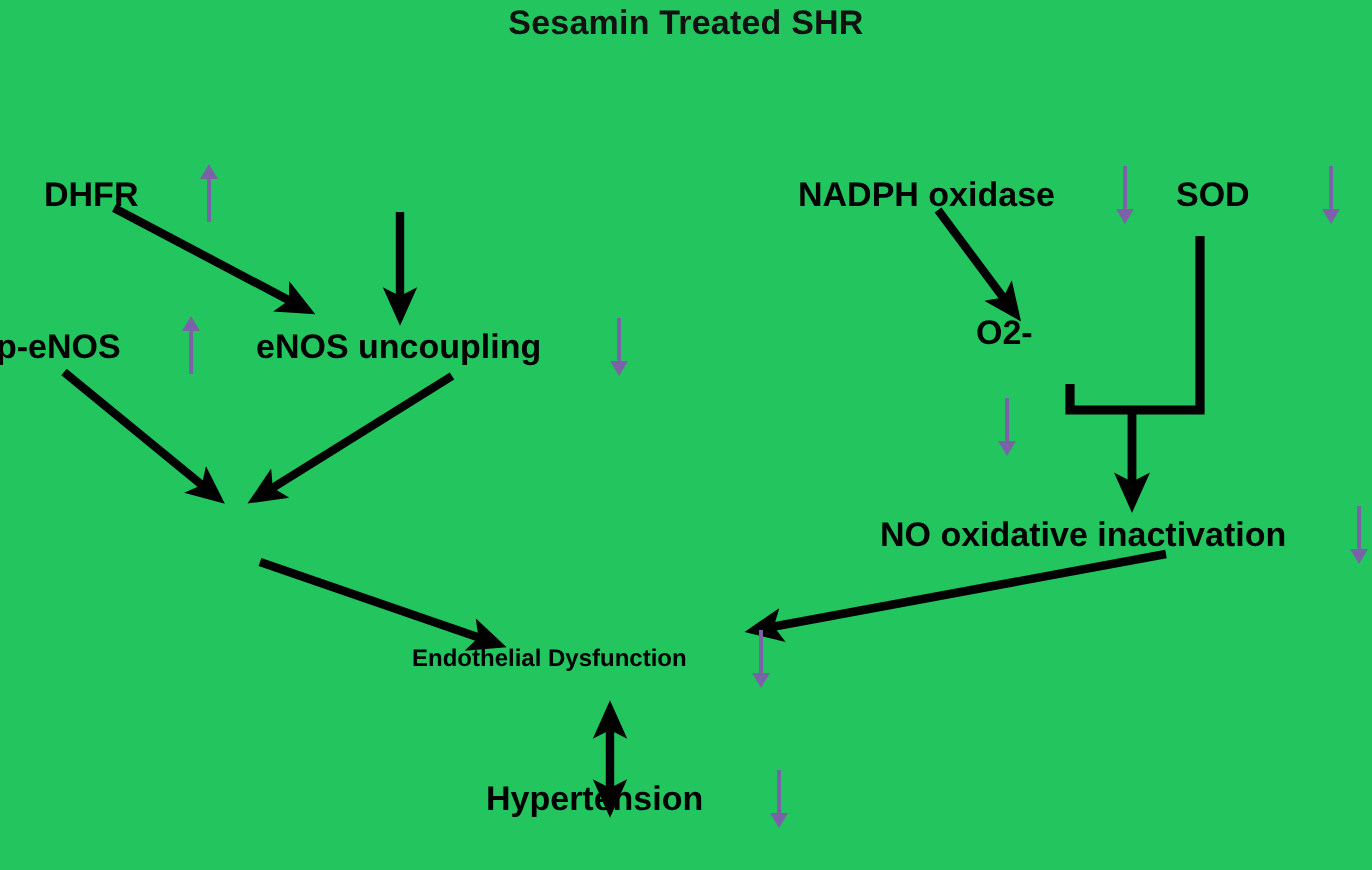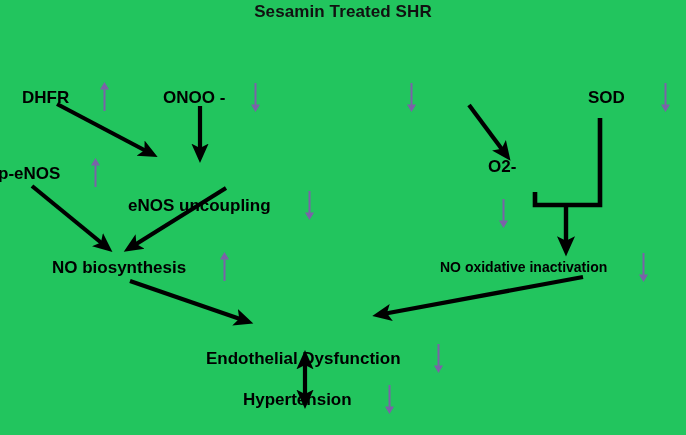--- a/index.html
+++ b/index.html
@@ -106,31 +106,23 @@
   <div class="node" style="left:22px; top:82px; font-size:17px;">
     <span class="node-label">DHFR</span>
     <span class="trend">
       <svg width="11" height="30" viewBox="0 0 11 30">
         <line x1="5.5" y1="29" x2="5.5" y2="5" stroke="#7B62A8" stroke-width="2"></line>
         <path d="M5.5,0 L10,7.5 L1,7.5 Z" fill="#7B62A8"></path>
       </svg>
     </span>
   </div>
 
-  <div class="node" style="left:163px; top:82px; font-size:17px;">
-    <span class="node-label">ONOO -</span>
-    <span class="trend" style="margin-left:2px;">
-      <svg width="11" height="30" viewBox="0 0 11 30">
-        <line x1="5.5" y1="1" x2="5.5" y2="25" stroke="#7B62A8" stroke-width="2"></line>
-        <path d="M5.5,30 L10,22.5 L1,22.5 Z" fill="#7B62A8"></path>
-      </svg>
-    </span>
-  </div>
 
   <div class="node" style="left:399px; top:82px; font-size:17px;">
+    <span class="node-label">NADPH oxidase</span>
     <span class="trend">
       <svg width="11" height="30" viewBox="0 0 11 30">
         <line x1="5.5" y1="1" x2="5.5" y2="25" stroke="#7B62A8" stroke-width="2"></line>
         <path d="M5.5,30 L10,22.5 L1,22.5 Z" fill="#7B62A8"></path>
       </svg>
     </span>
   </div>
 
   <div class="node" style="left:588px; top:82px; font-size:17px;text-align:center;">
     <span class="node-label">SOD</span>
@@ -145,61 +137,52 @@
   <div class="node" style="left:-2px; top:158px; font-size:17px;">
     <span class="node-label">p-eNOS</span>
     <span class="trend">
       <svg width="11" height="30" viewBox="0 0 11 30">
         <line x1="5.5" y1="29" x2="5.5" y2="5" stroke="#7B62A8" stroke-width="2"></line>
         <path d="M5.5,0 L10,7.5 L1,7.5 Z" fill="#7B62A8"></path>
       </svg>
     </span>
   </div>
 
-  <div class="node" style="left:128px; top:158px; font-size:17px;margin-top:32px;">
+  <div class="node" style="left:128px; top:158px; font-size:17px;">
     <span class="node-label">eNOS uncoupling</span>
     <span class="trend" style="margin-left:10px;">
       <svg width="11" height="30" viewBox="0 0 11 30">
         <line x1="5.5" y1="1" x2="5.5" y2="25" stroke="#7B62A8" stroke-width="2"></line>
         <path d="M5.5,30 L10,22.5 L1,22.5 Z" fill="#7B62A8"></path>
       </svg>
     </span>
   </div>
 
   <div class="node" style="left:488px; top:158px; font-size:17px;flex-direction:column;">
     <span class="node-label">O2-</span>
     <span class="trend" style="margin-left:2px;">
       <svg width="11" height="30" viewBox="0 0 11 30">
         <line x1="5.5" y1="1" x2="5.5" y2="25" stroke="#7B62A8" stroke-width="2"></line>
         <path d="M5.5,30 L10,22.5 L1,22.5 Z" fill="#7B62A8"></path>
       </svg>
     </span>
   </div>
 
-  <div class="node" style="left:52px; top:252px; font-size:17px;">
-    <span class="node-label">NO biosynthesis</span>
-    <span class="trend" style="margin-left:10px;">
-      <svg width="11" height="30" viewBox="0 0 11 30">
-        <line x1="5.5" y1="29" x2="5.5" y2="5" stroke="#7B62A8" stroke-width="2"></line>
-        <path d="M5.5,0 L10,7.5 L1,7.5 Z" fill="#7B62A8"></path>
-      </svg>
-    </span>
-  </div>
-
-  <div class="node" style="left:440px; top:252px; font-size:14px;">
+
+  <div class="node" style="left:440px; top:252px; font-size:17px;">
     <span class="node-label">NO oxidative inactivation</span>
     <span class="trend" style="margin-left:8px;">
       <svg width="11" height="30" viewBox="0 0 11 30">
         <line x1="5.5" y1="1" x2="5.5" y2="25" stroke="#7B62A8" stroke-width="2"></line>
         <path d="M5.5,30 L10,22.5 L1,22.5 Z" fill="#7B62A8"></path>
       </svg>
     </span>
   </div>
 
-  <div class="node" style="left:206px; top:343px; font-size:17px;align-items:center;">
+  <div class="node" style="left:206px; top:314px; font-size:12px;align-items:center;">
     <span class="node-label">Endothelial Dysfunction</span>
     <span class="trend" style="margin-left:9px;">
       <svg width="11" height="30" viewBox="0 0 11 30">
         <line x1="5.5" y1="1" x2="5.5" y2="25" stroke="#7B62A8" stroke-width="2"></line>
         <path d="M5.5,30 L10,22.5 L1,22.5 Z" fill="#7B62A8"></path>
       </svg>
     </span>
   </div>
 
   <div class="node" style="left:243px; top:384px; font-size:17px;">

